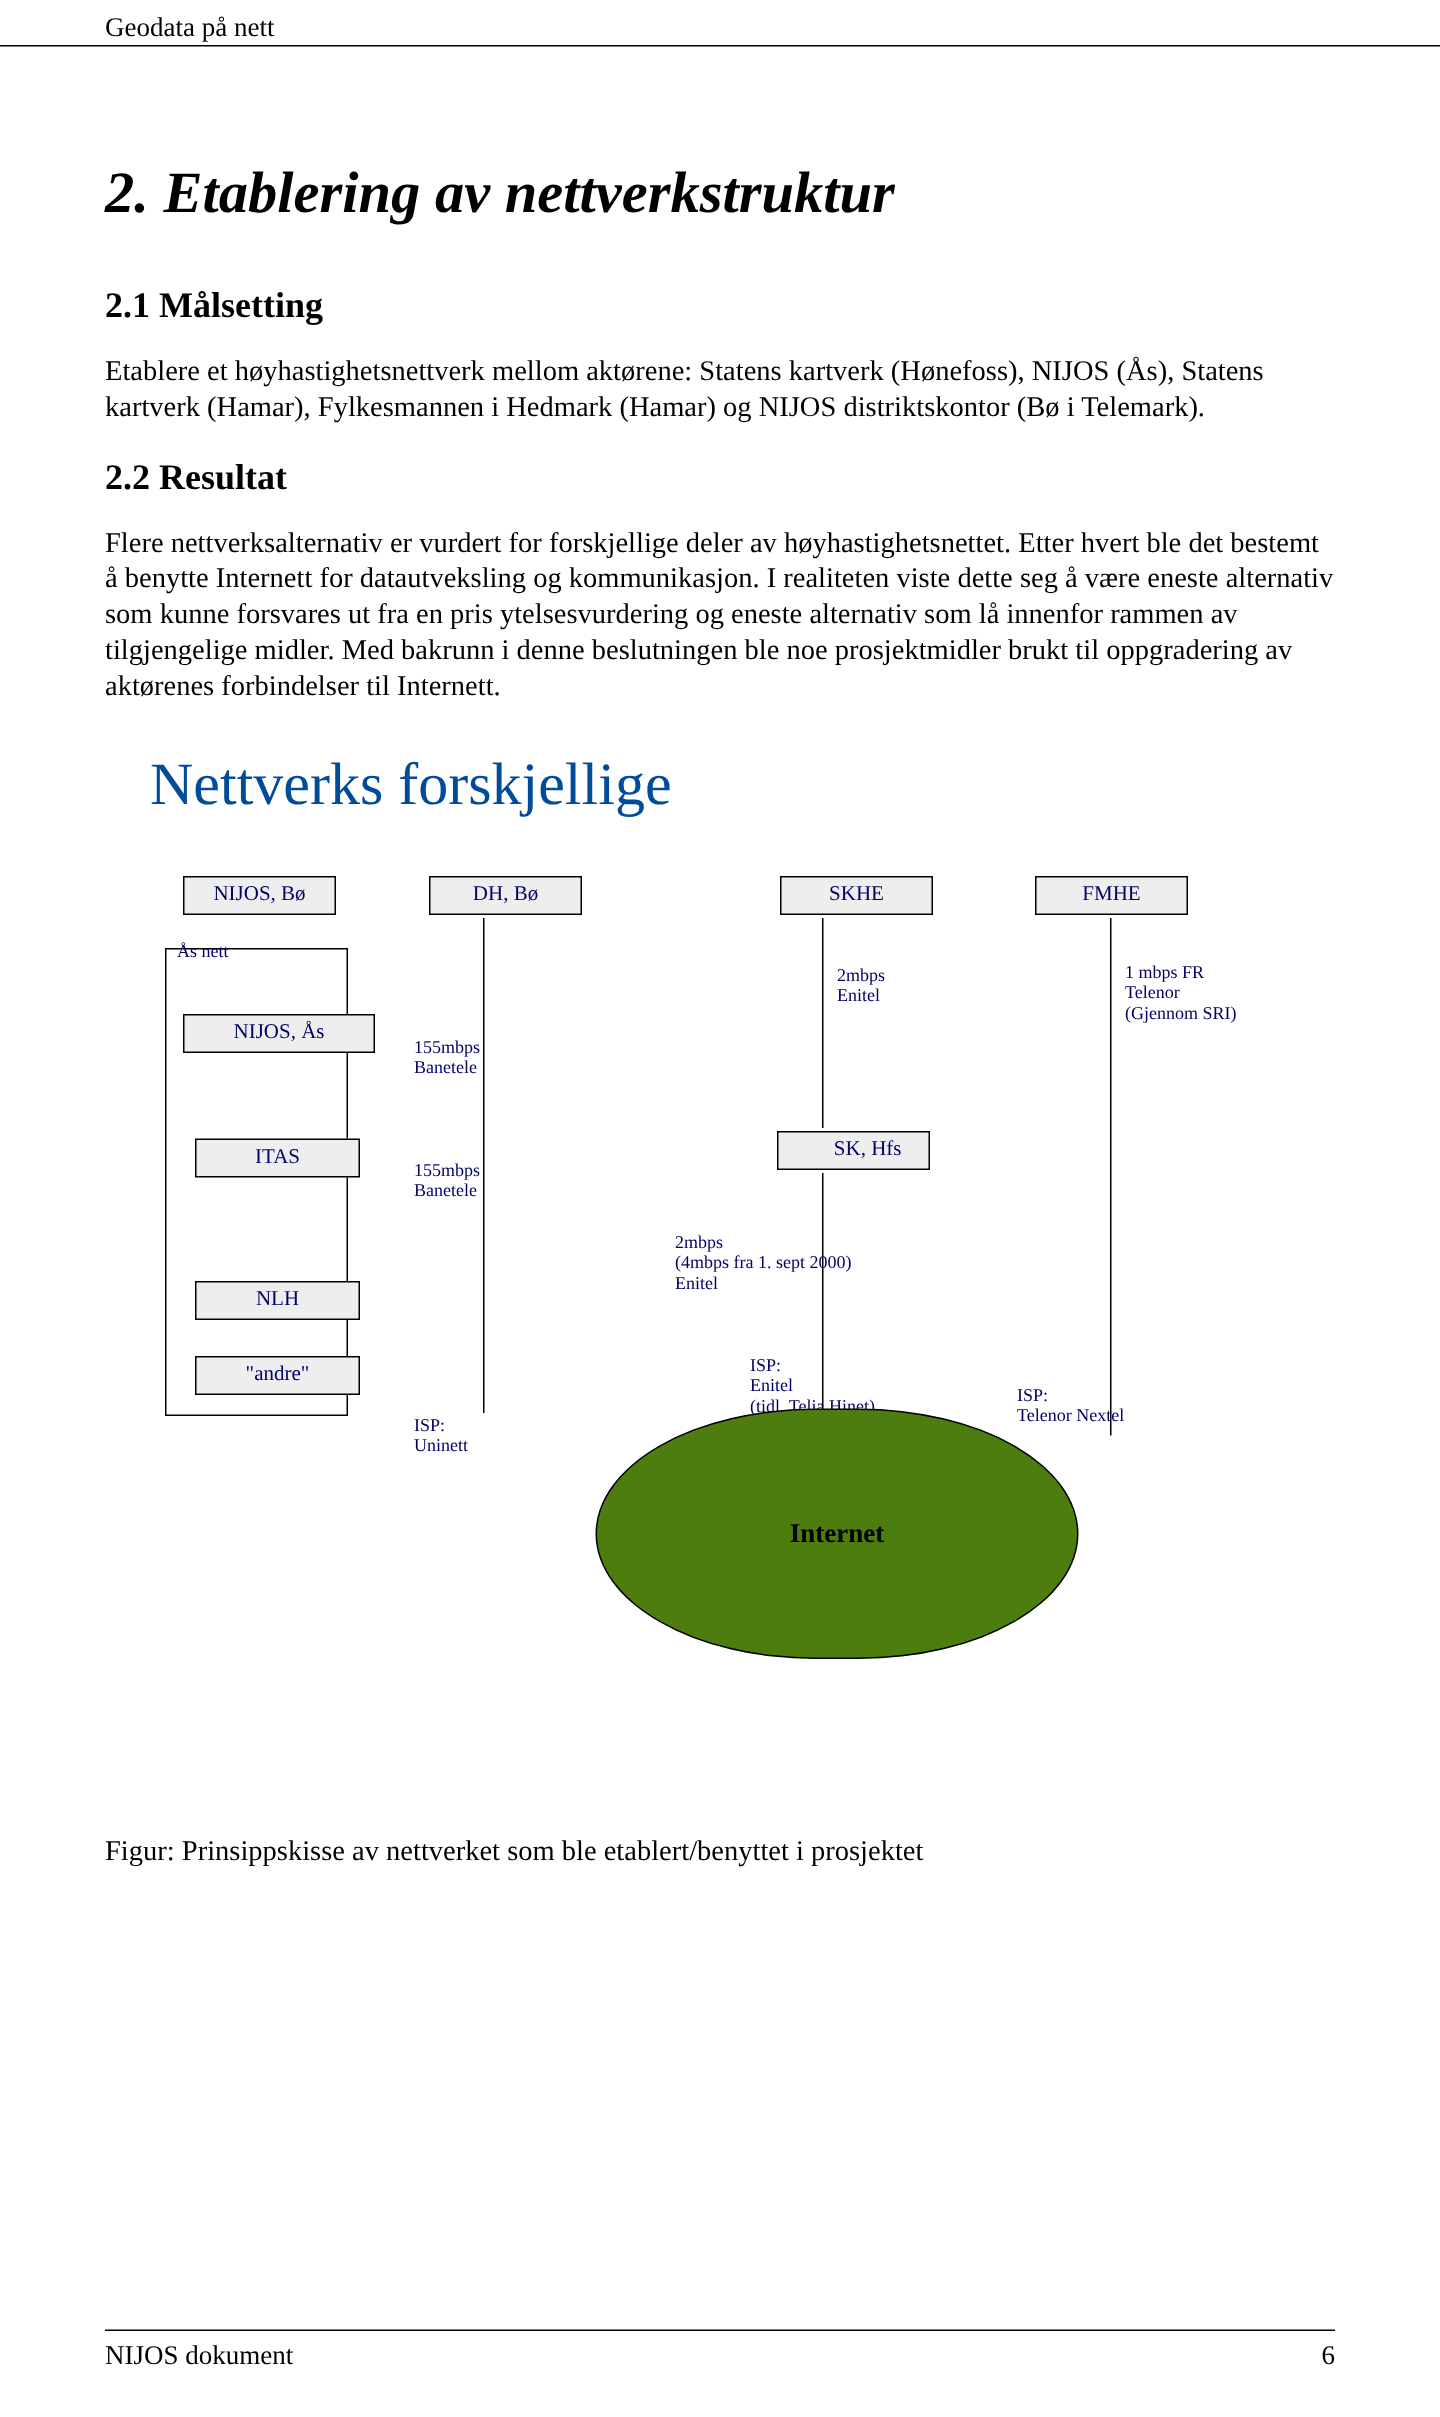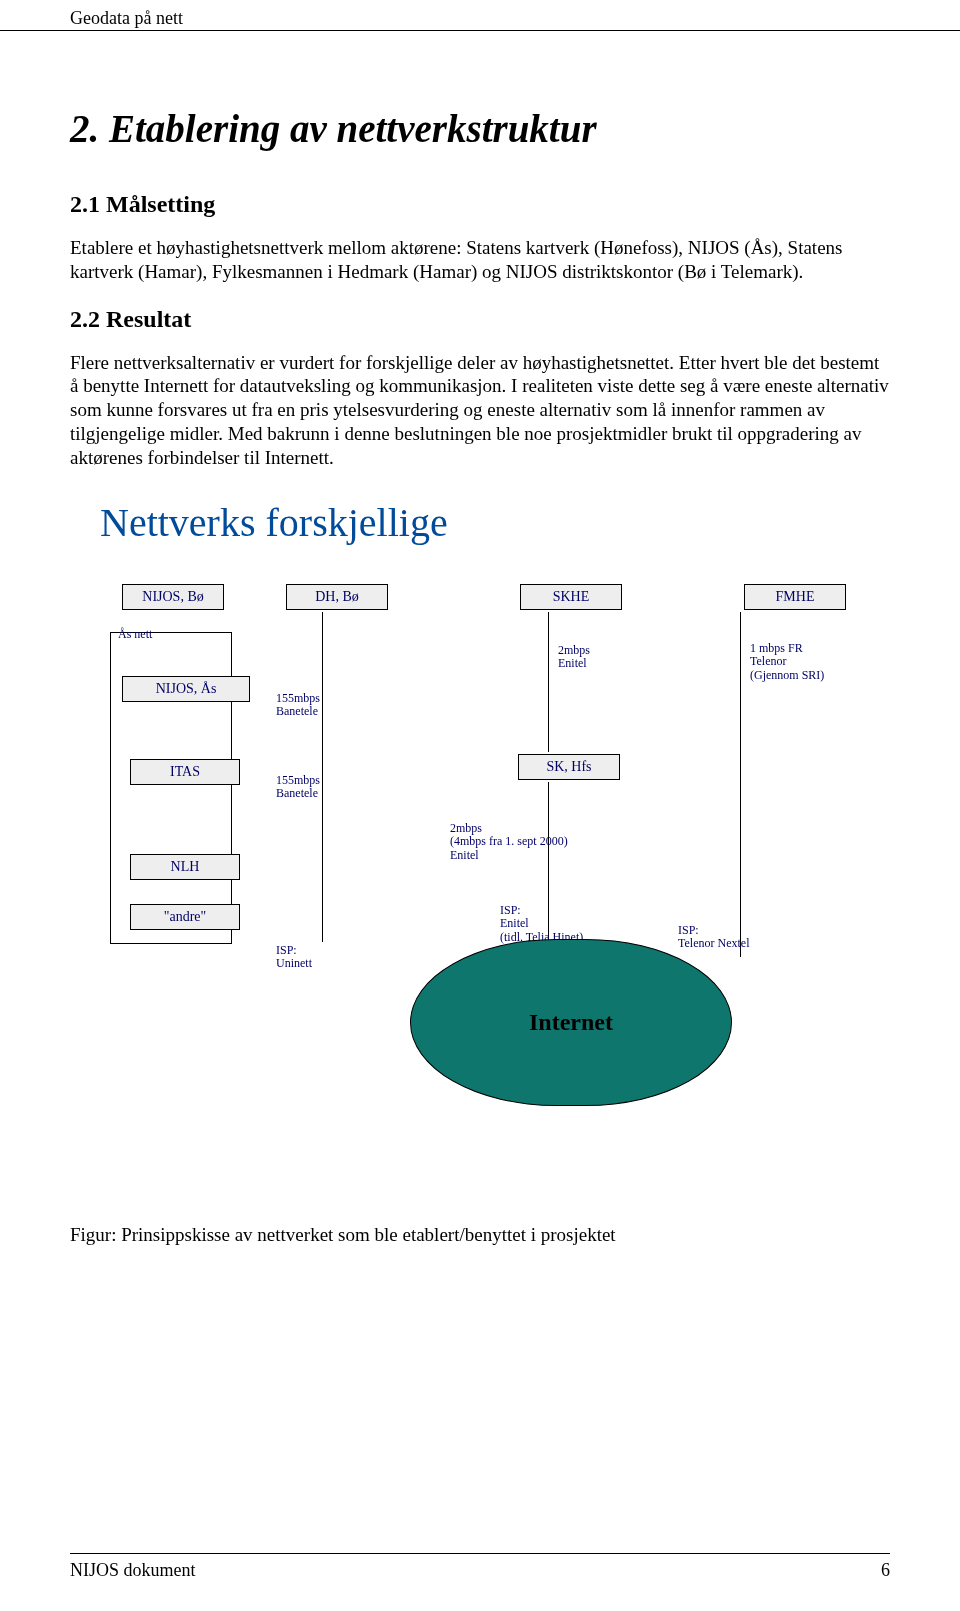--- a/index.html
+++ b/index.html
@@ -70,31 +70,31 @@
   .dedge-label {
     position: absolute;
     font-size: 12px;
     color: #006;
     line-height: 1.1;
     text-align: left;
     white-space: nowrap;
   }
   .cloud {
     position: absolute;
-    left: 310px;
+    left: 297px;
     top: 355px;
     width: 320px;
     height: 165px;
     border: 1px solid #000;
     border-radius: 50% / 55%;
-    background: #0f766e;
+    background: #4d7c0f;
     display: flex;
     align-items: center;
     justify-content: center;
-    font-size: 24px;
+    font-size: 18px;
     font-weight: bold;
     color: #000;
   }
   .tall-rect {
     position: absolute;
     border: 1px solid #000;
     background: transparent;
   }
   .guide-vert {
     position: absolute;
@@ -133,30 +133,30 @@
   <p class="body">Flere nettverksalternativ er vurdert for forskjellige deler av høyhastighetsnettet. Etter hvert ble det bestemt å benytte Internett for datautveksling og kommunikasjon. I realiteten viste dette seg å være eneste alternativ som kunne forsvares ut fra en pris ytelsesvurdering og eneste alternativ som lå innenfor rammen av tilgjengelige midler. Med bakrunn i denne beslutningen ble noe prosjektmidler brukt til oppgradering av aktørenes forbindelser til Internett.</p>
 
   <div class="diagram-area">
     <div class="diagram-title">Nettverks forskjellige</div>
 
     <div class="diagram">
 
       <div class="dbox" style="left:22px;  top:0px;">NIJOS, Bø</div>
       <div class="dbox" style="left:186px; top:0px;">DH, Bø</div>
       <div class="dbox" style="left:420px; top:0px;">SKHE</div>
-      <div class="dbox" style="left:644px; top:0px;">FMHE</div>
+      <div class="dbox" style="left:590px; top:0px;">FMHE</div>
 
       <div class="tall-rect" style="left:10px; top:48px; width:120px; height:310px;"></div>
       <div class="dedge-label" style="left:18px; top:44px;">Ås nett</div>
       <div class="dbox" style="left:22px; top:92px;  width:90px;">NIJOS, Ås</div>
       <div class="dbox" style="left:30px; top:175px; width:72px;">ITAS</div>
       <div class="dbox" style="left:30px; top:270px; width:72px;">NLH</div>
       <div class="dbox" style="left:30px; top:320px; width:72px;">"andre"</div>
 
-      <div class="dbox" style="left:418px; top:170px;">SK, Hfs</div>
+      <div class="dbox" style="left:418px; top:170px;text-align:right;">SK, Hfs</div>
 
       <div class="guide-vert" style="left:222px; top:28px; height:330px;"></div>
       <div class="guide-vert" style="left:448px; top:28px; height:140px;"></div>
       <div class="guide-vert" style="left:448px; top:198px; height:160px;"></div>
       <div class="guide-vert" style="left:640px; top:28px; height:345px;"></div>
 
       <div class="dedge-label" style="left:176px; top:108px; white-space:pre;">155mbps
 Banetele</div>
       <div class="dedge-label" style="left:176px; top:190px; white-space:pre;">155mbps
 Banetele</div>

